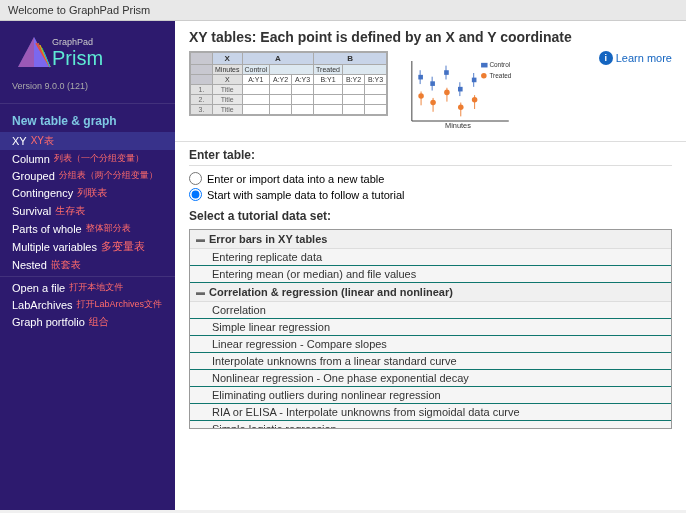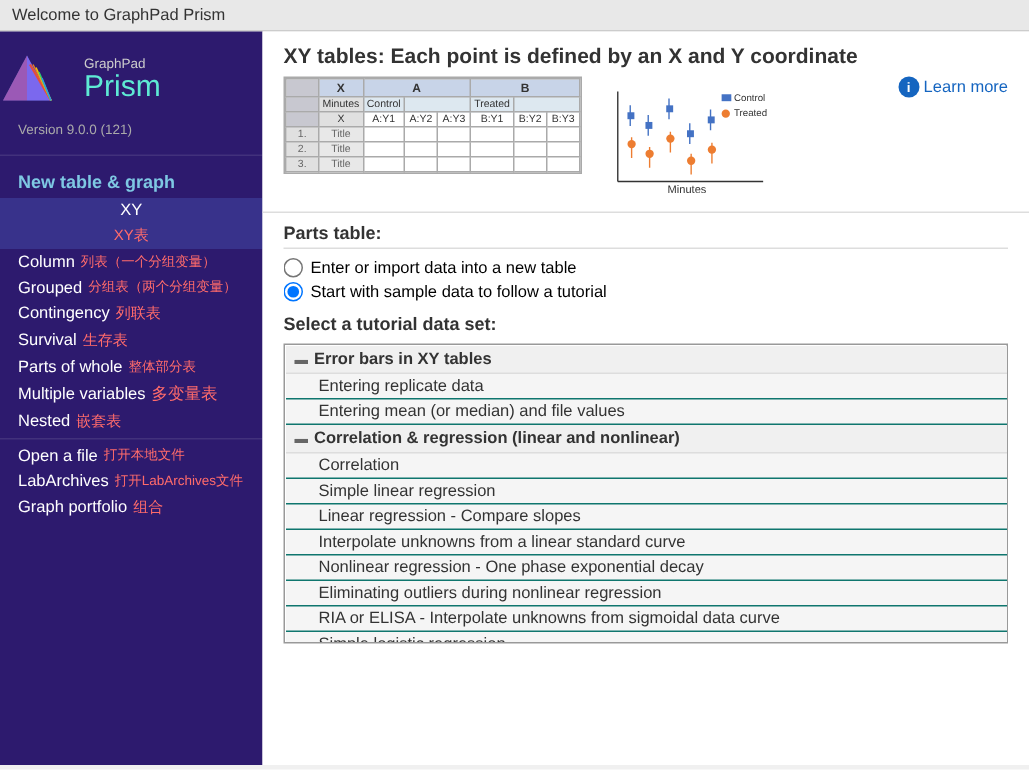--- a/index.html
+++ b/index.html
@@ -26,24 +26,24 @@
     .sidebar {
       width: 175px;
       background: #2d1a6e;
       color: white;
       padding: 0;
       flex-shrink: 0;
       display: flex;
       flex-direction: column;
     }
     .logo-area {
-      padding: 14px 12px 10px 0;
-      display: flex;
-      align-items: center;
-      gap: 20px;
+      padding: 14px 12px 10px 16px;
+      display: flex;
+      align-items: center;
+      gap: 0;
     }
     .logo-icon {
       width: 36px;
       height: 36px;
       flex-shrink: 0;
     }
     .logo-text {
       display: flex;
       flex-direction: column;
     }
@@ -76,21 +76,21 @@
     }
     .sidebar-item {
       padding: 2px 12px;
       cursor: pointer;
       display: flex;
       align-items: center;
       gap: 4px;
     }
     .sidebar-item-label { color: white; font-size: 11px; }
     .sidebar-item-sub { color: #ff6b6b; font-size: 10px; }
-    .sidebar-item.selected { background: rgba(100,150,255,0.2); flex-direction: column; }
+    .sidebar-item.selected { background: rgba(100,150,255,0.2); }
 
     
     .content {
       flex: 1;
       background: white;
       display: flex;
       flex-direction: column;
       overflow: hidden;
     }
     .content-header {
@@ -415,21 +415,21 @@
         <div class="learn-more-area">
           <a class="learn-more-btn">
             <span class="info-icon">i</span>
             <span>Learn more</span>
           </a>
         </div>
       </div>
     </div>
 
     <div class="content-body">
-      <div class="data-table-label">Parts table:</div>
+      <div class="data-table-label">Enter table:</div>
 
       <div class="radio-group">
         <label class="radio-item">
           <input type="radio" name="data-option" style="">
           <span>Enter or import data into a new table</span>
         </label>
         <label class="radio-item">
           <input type="radio" name="data-option" checked="" style="">
           <span>Start with sample data to follow a tutorial</span>
         </label>

